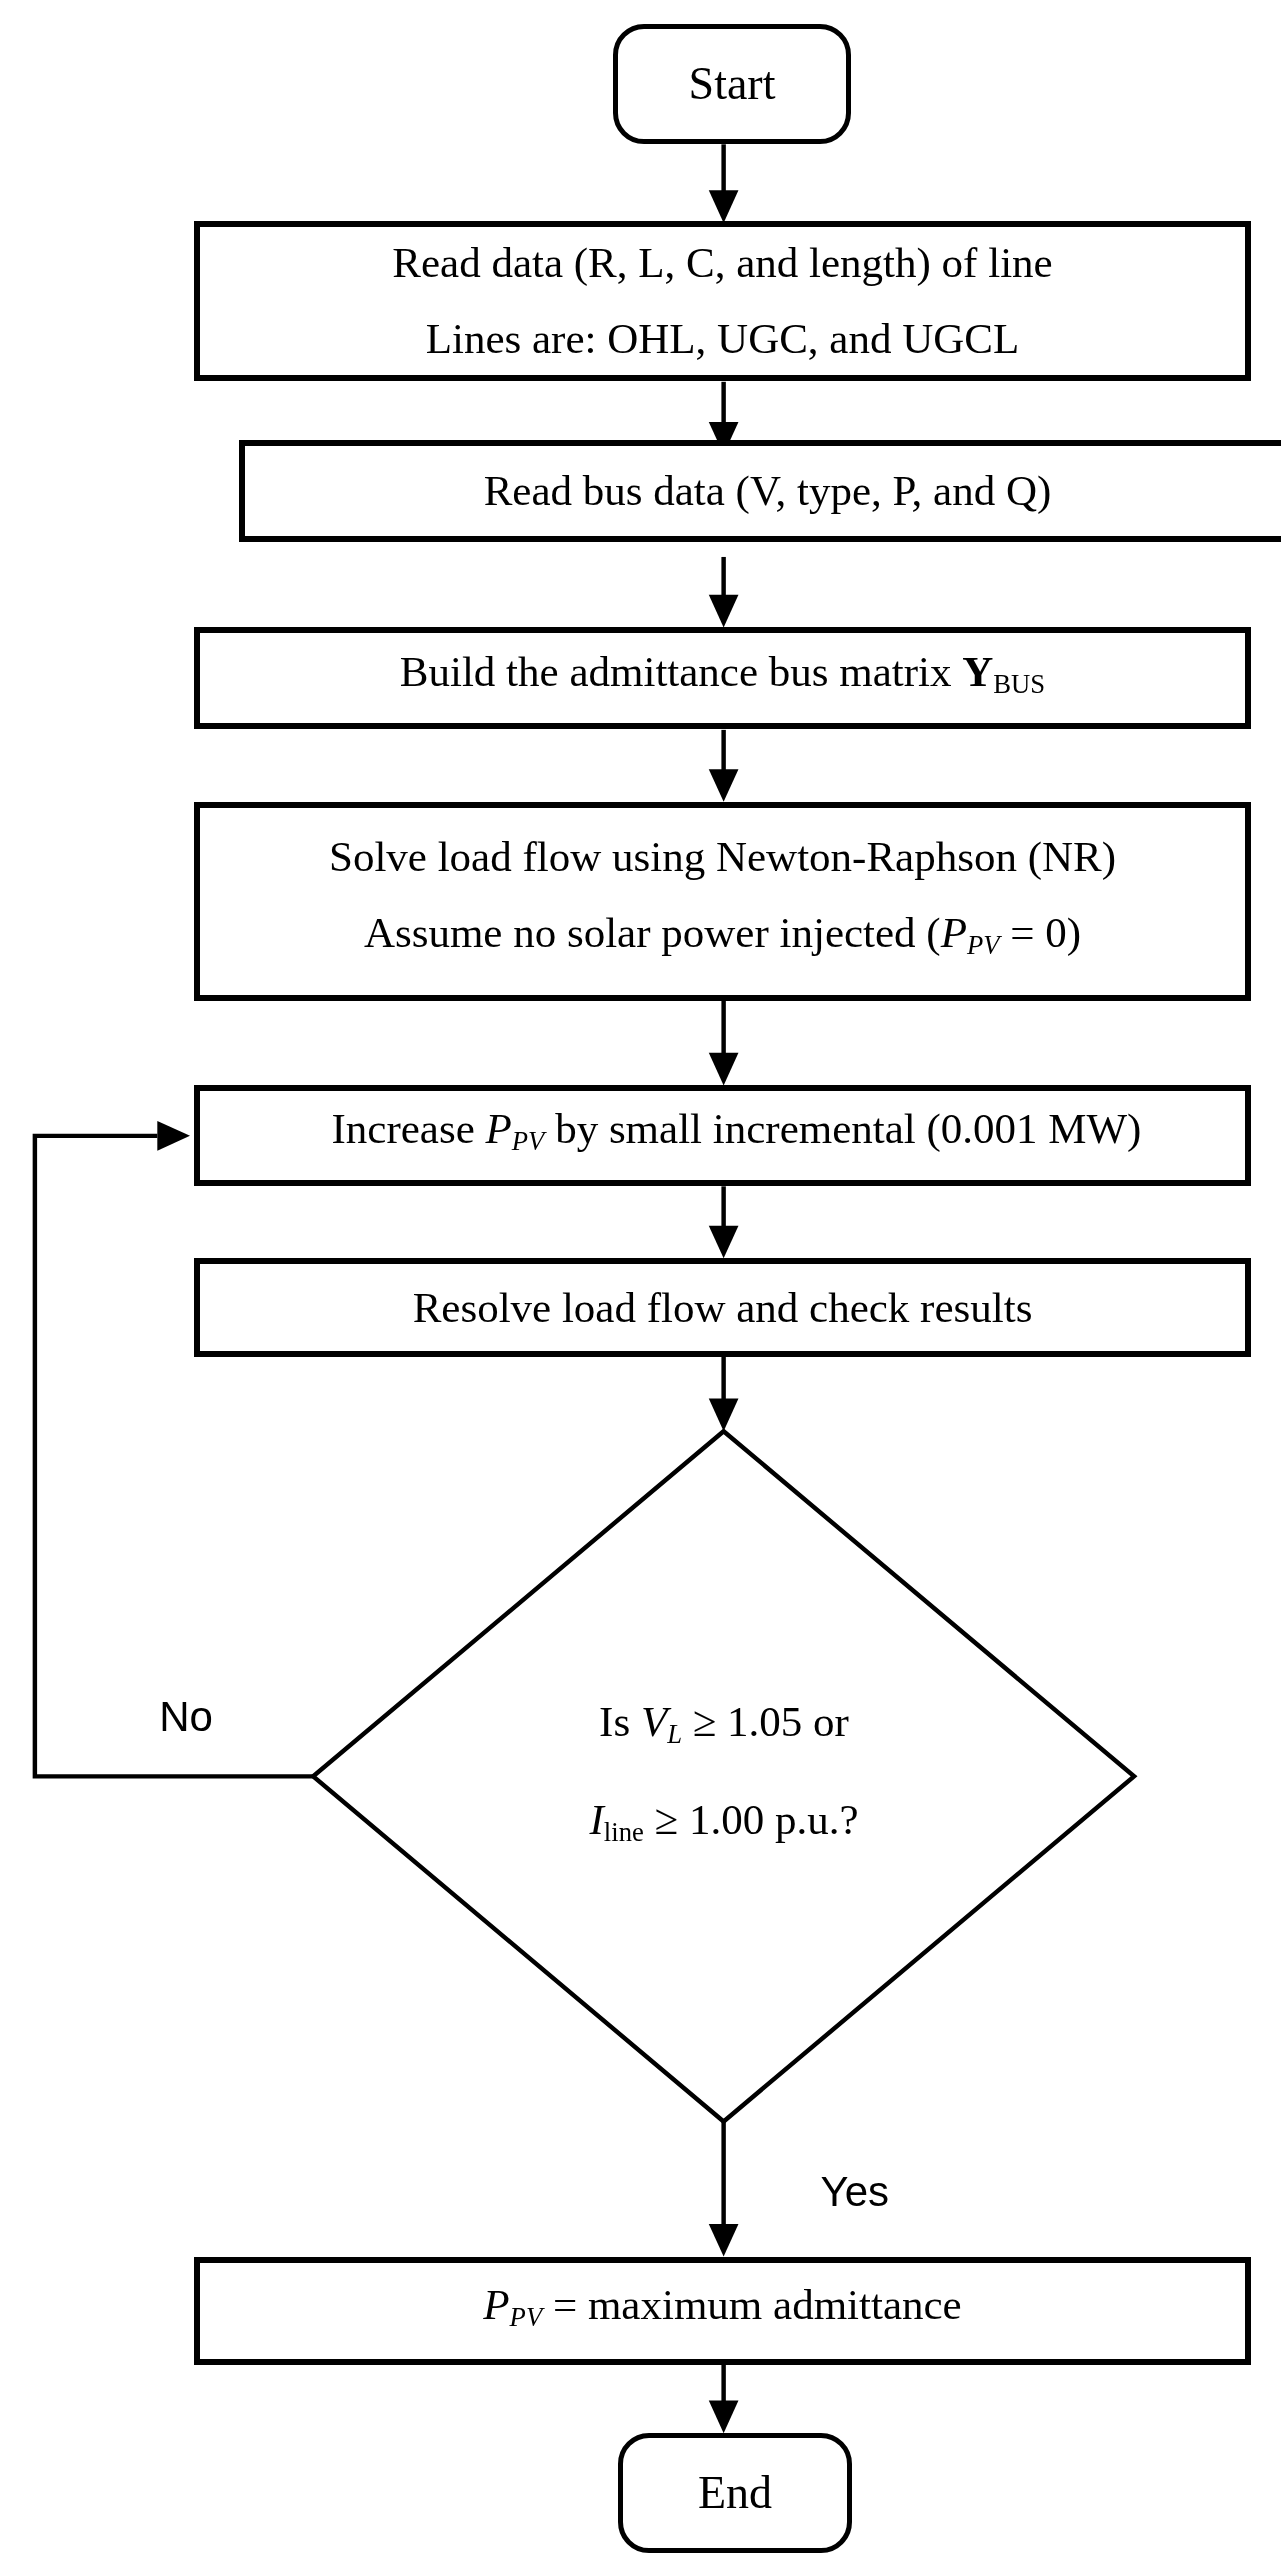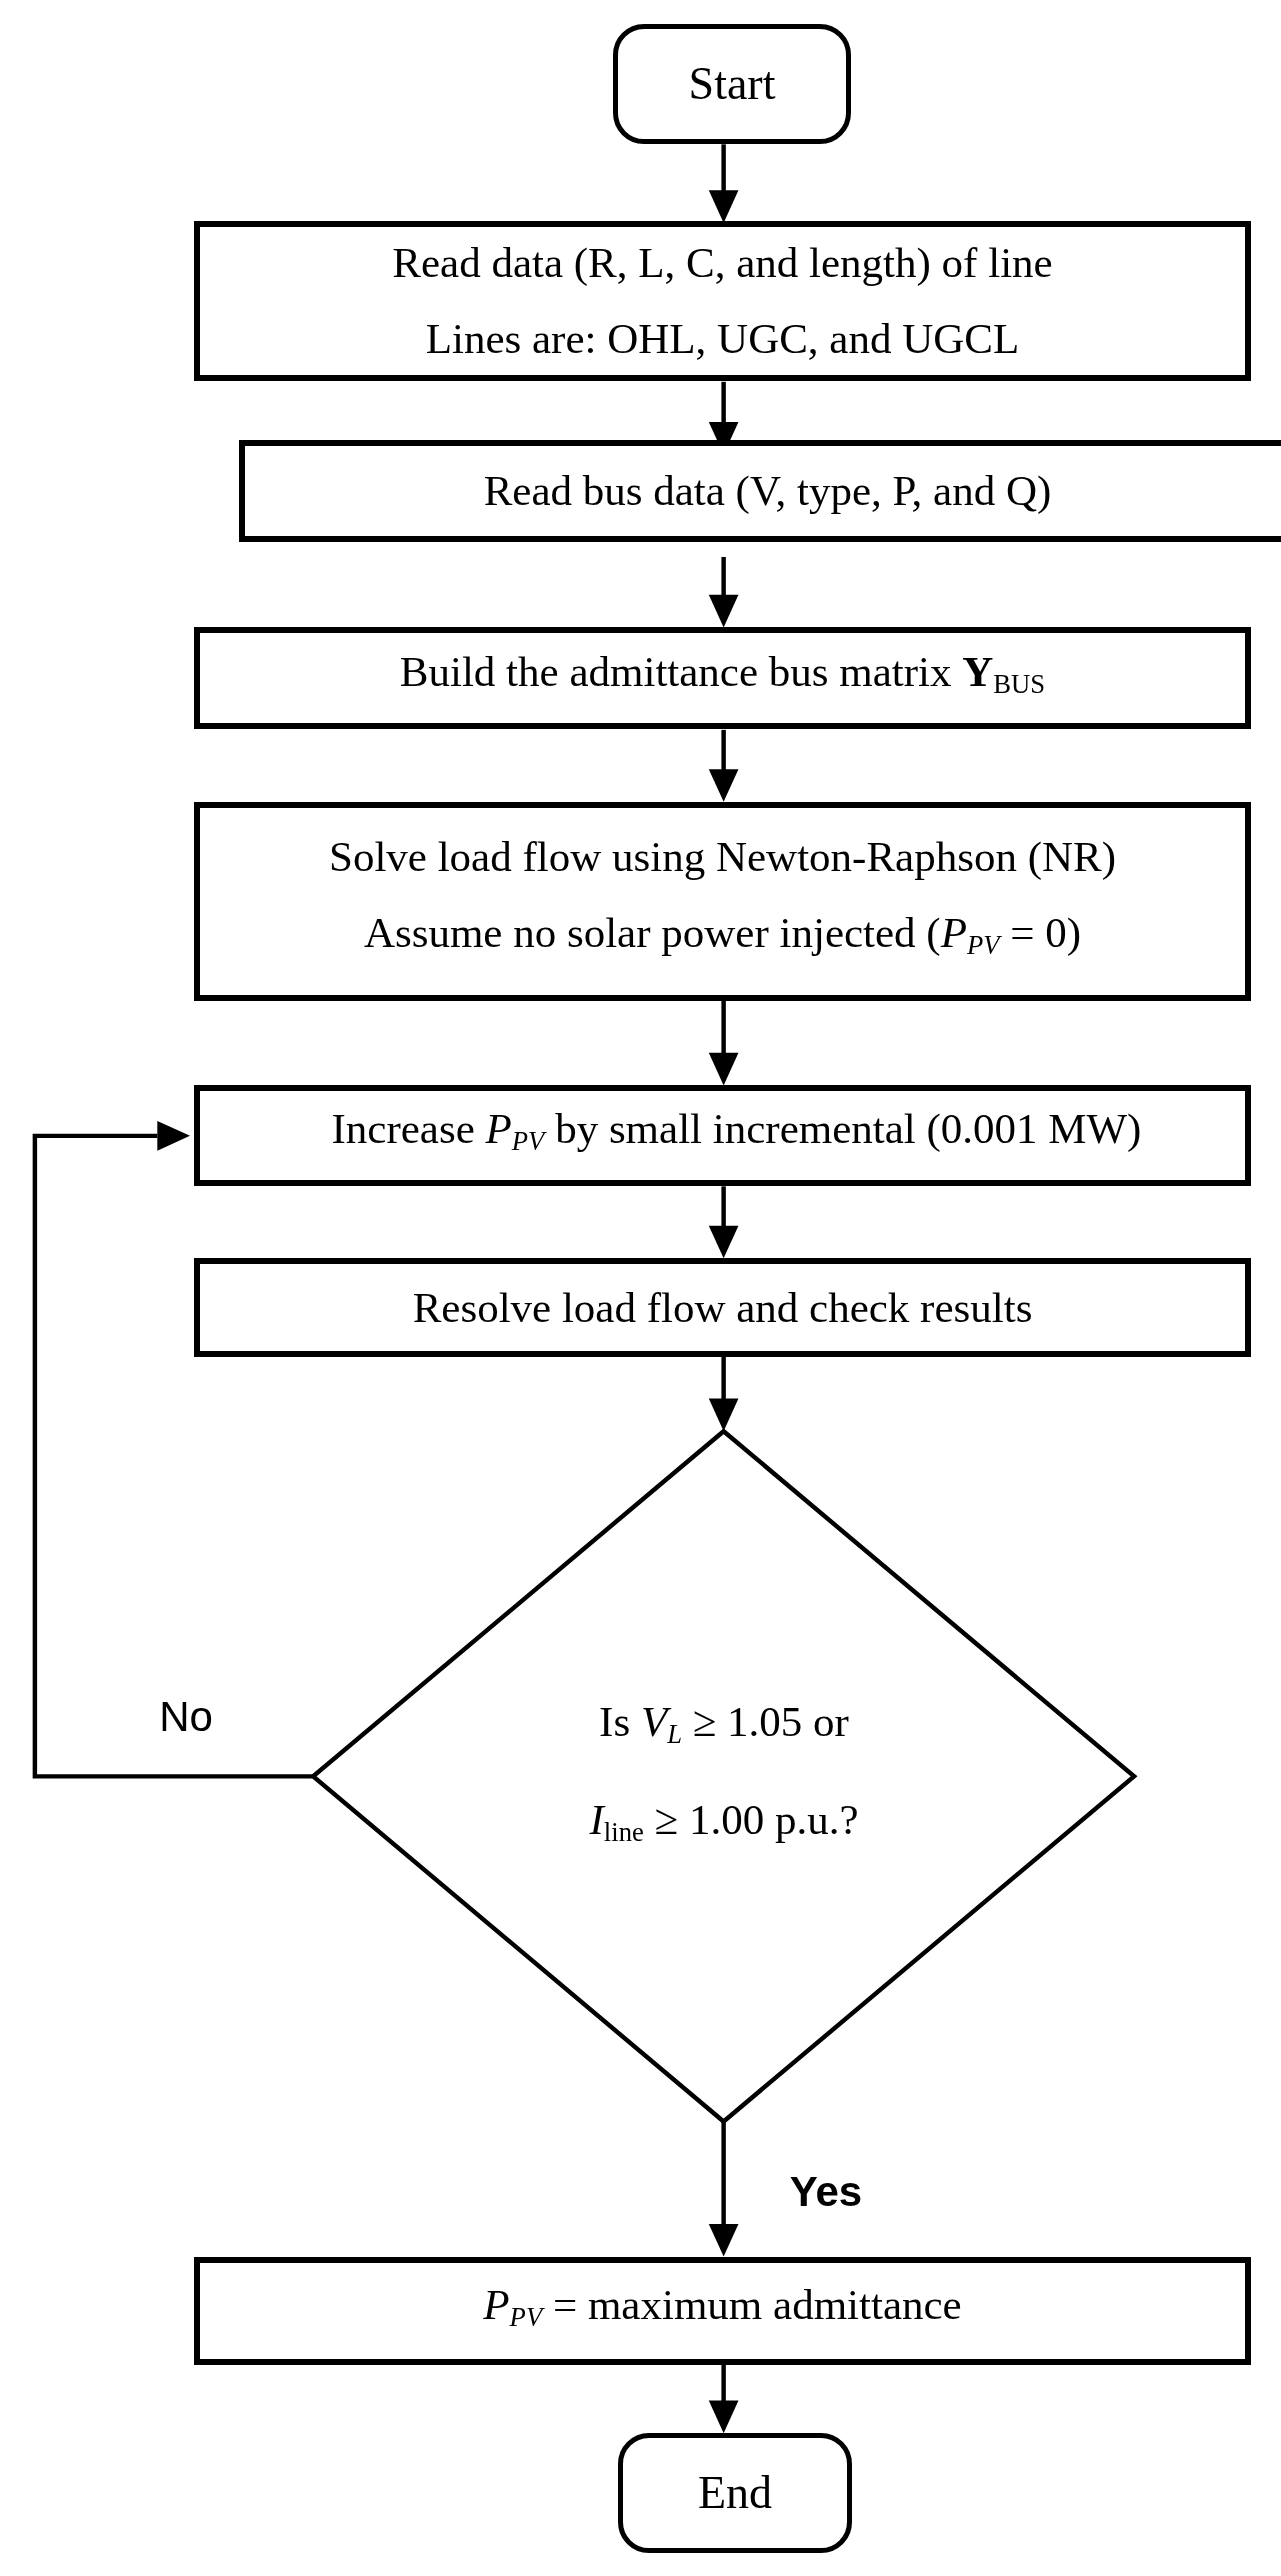--- a/index.html
+++ b/index.html
@@ -172,21 +172,21 @@
       <div class="tline"><span>Resolve load flow and check results</span></div>
     </div>
 
   <div class="floating" style="left:442px; top:1679px; width:564px;">
       <div class="tline"><span>Is </span><span class="it">V</span><span class="it sb">L</span><span> ≥ 1.05 or</span></div>
       <div class="tline"><span class="it">I</span><span class="sb">line</span><span> ≥ 1.00 p.u.?</span></div>
     </div>
 
   <div class="edge-label" style="left:134px; top:1694px; width:104px; text-align:center;">No</div>
 
-  <div class="edge-label" style="left:763px; top:2169px; width:126px; text-align:center;font-weight:bold;">Yes</div>
+  <div class="edge-label" style="left:763px; top:2169px; width:126px; text-align:right;">Yes</div>
 
   <div class="node proc" style="top:2257px; height:108px;">
       <div class="tline"><span class="it">P</span><span class="it sb">PV</span><span> = maximum admittance</span></div>
     </div>
 
   <div class="node terminator" style="left:610px; top:2433px; width:234px; height:120px;">
     <span>End</span>
   </div>
 
 </div>

